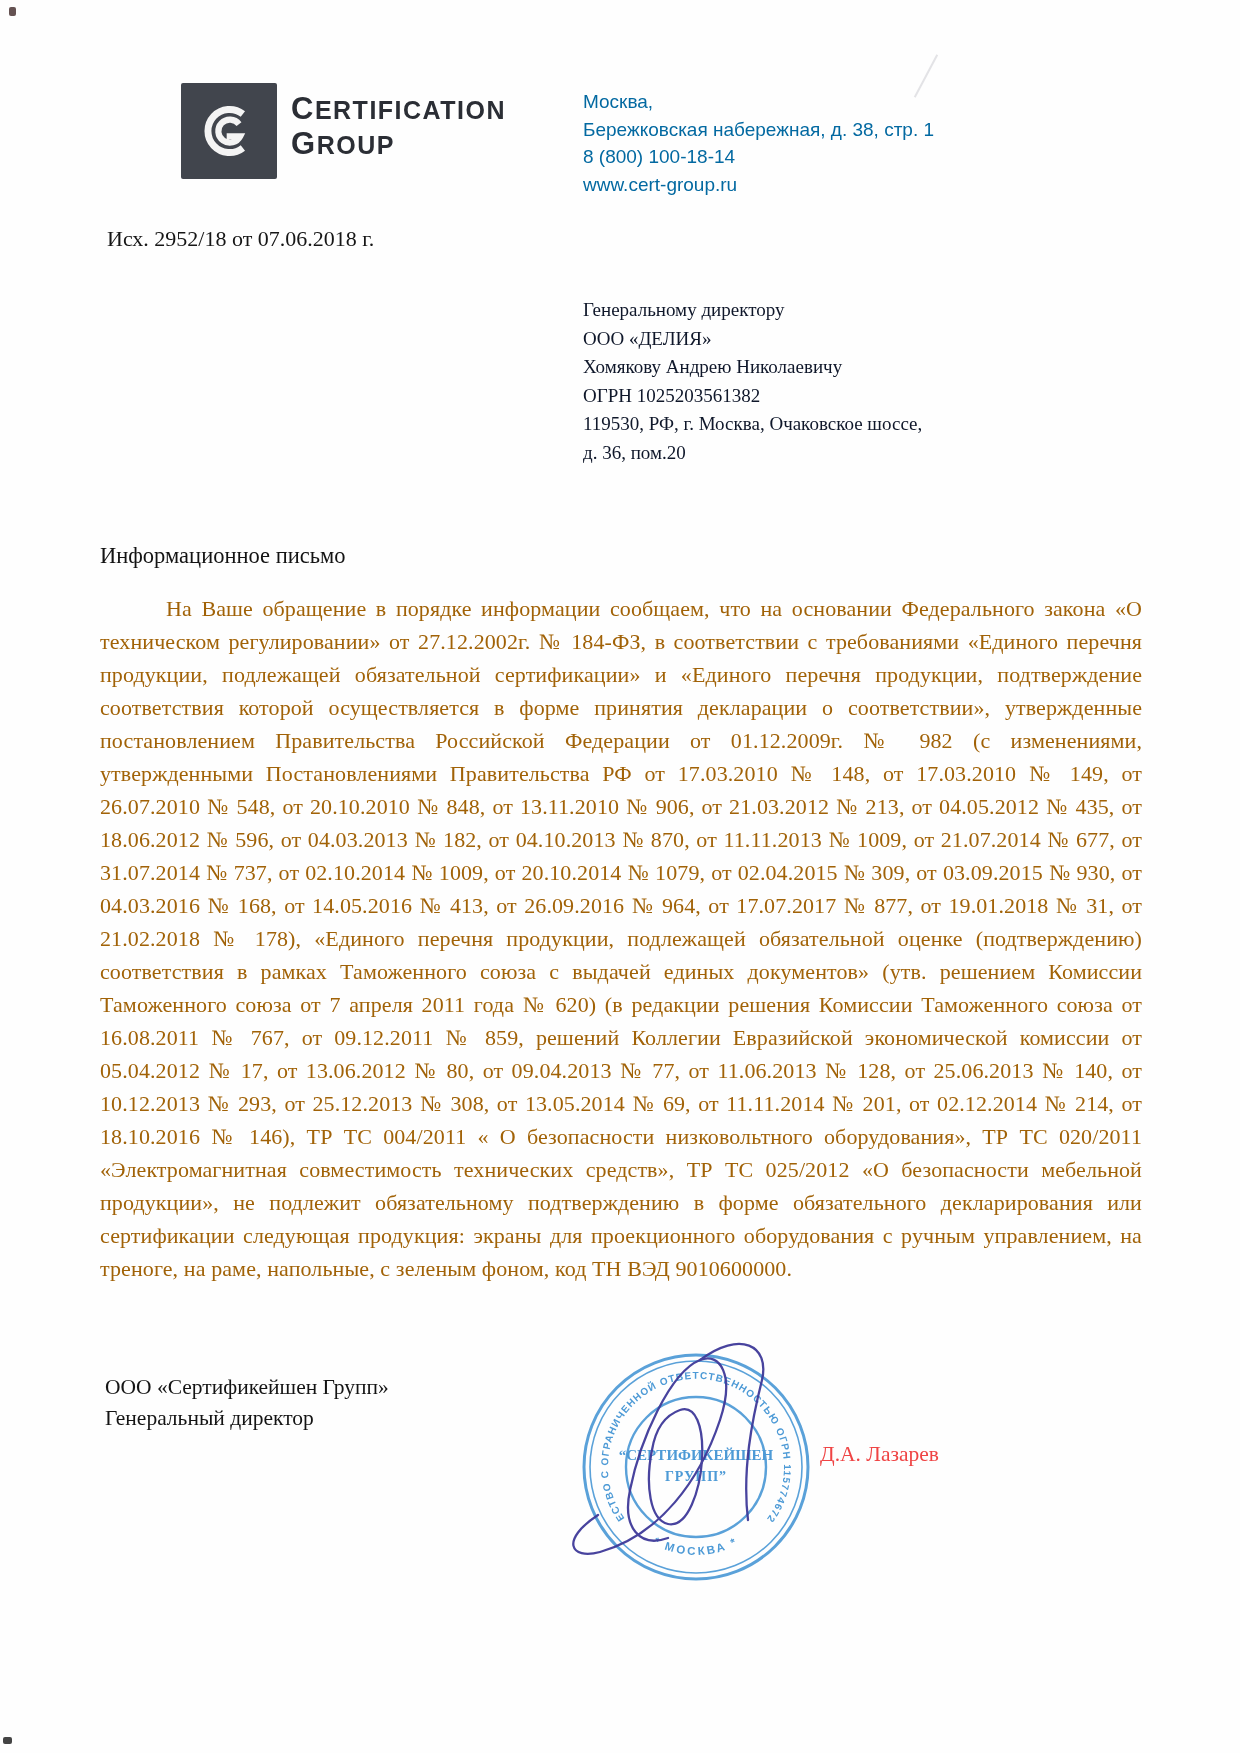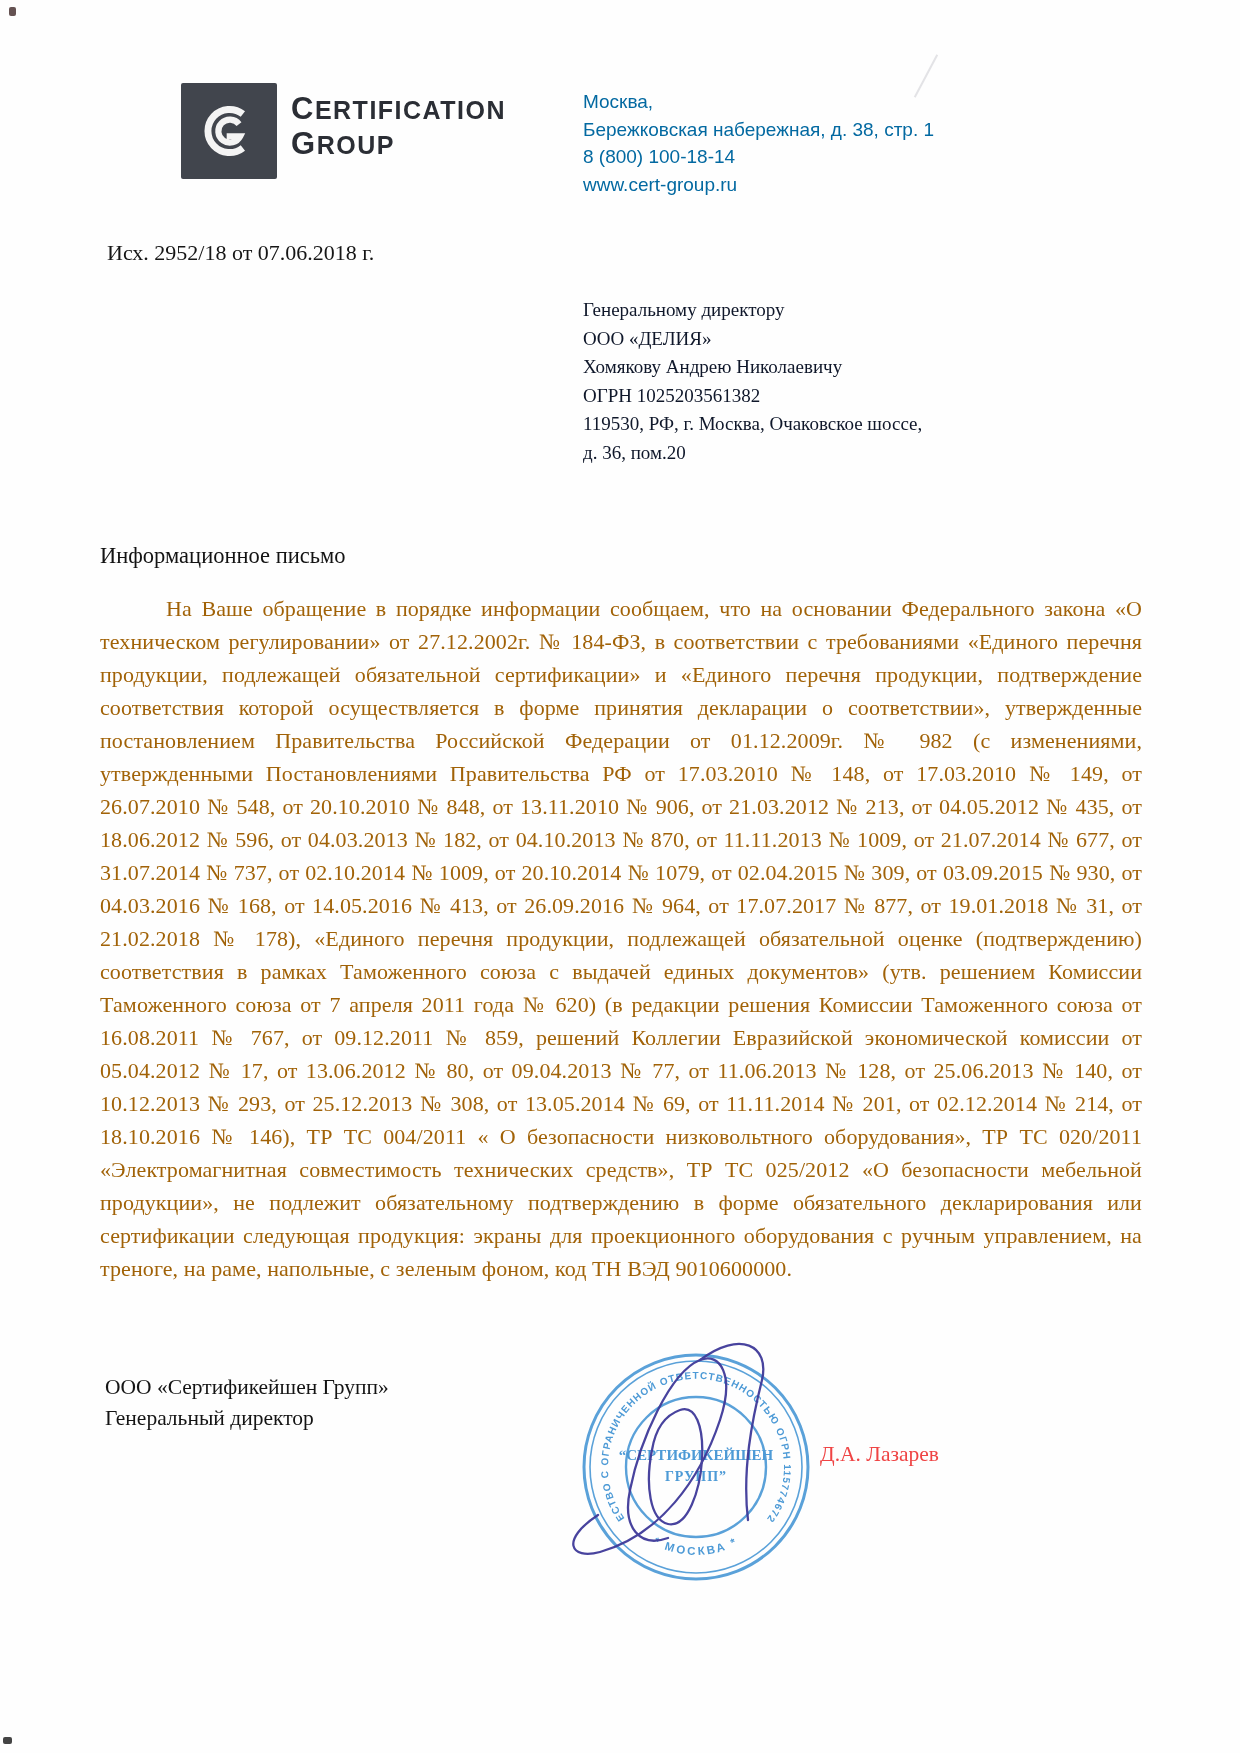--- a/index.html
+++ b/index.html
@@ -11,21 +11,21 @@
     overflow:hidden;
     font-family:"Liberation Serif","DejaVu Serif",serif;
     color:#1d1d1d;
   }
   
   .logo-wrap{position:absolute;left:148px;top:83px;display:flex;align-items:flex-start;padding-left:33px;}
   .logo-box{width:96px;height:96px;background:#41454d;border-radius:2px;display:flex;align-items:center;justify-content:center;}
   .logo-text{margin-left:14px;margin-top:9px;font-family:"Liberation Sans","DejaVu Sans",sans-serif;font-weight:bold;color:#2b2e35;line-height:34px;font-size:25px;letter-spacing:1.5px;}
   .logo-text div::first-letter{font-size:31px;}
   .contact{position:absolute;left:583px;top:88px;font-family:"Liberation Sans","DejaVu Sans",sans-serif;font-size:19px;line-height:27.5px;color:#0369a1;}
-  .ref-line{position:absolute;left:107px;top:240px;font-size:22px;color:#161616;}
+  .ref-line{position:absolute;left:107px;top:226px;font-size:22px;color:#161616;}
   .recipient{position:absolute;left:583px;top:264px;font-size:19px;line-height:28.6px;color:#0f172a;margin-top:32px;}
   
   .title{position:absolute;left:100px;top:543px;width:1010px;text-align:left;font-size:22.5px;color:#131313;}
   .body-text{
     position:absolute;left:100px;top:592px;width:1042px;
     font-size:22px;line-height:33px;letter-spacing:.1px;
     text-align:justify;text-indent:66px;color:#a16207;
   }
   .sig-block{position:absolute;left:105px;top:1372px;font-size:21.5px;line-height:31px;color:#141414;}
   .signer-name{position:absolute;left:820px;top:1442px;font-size:21.5px;color:#ef4444;}

